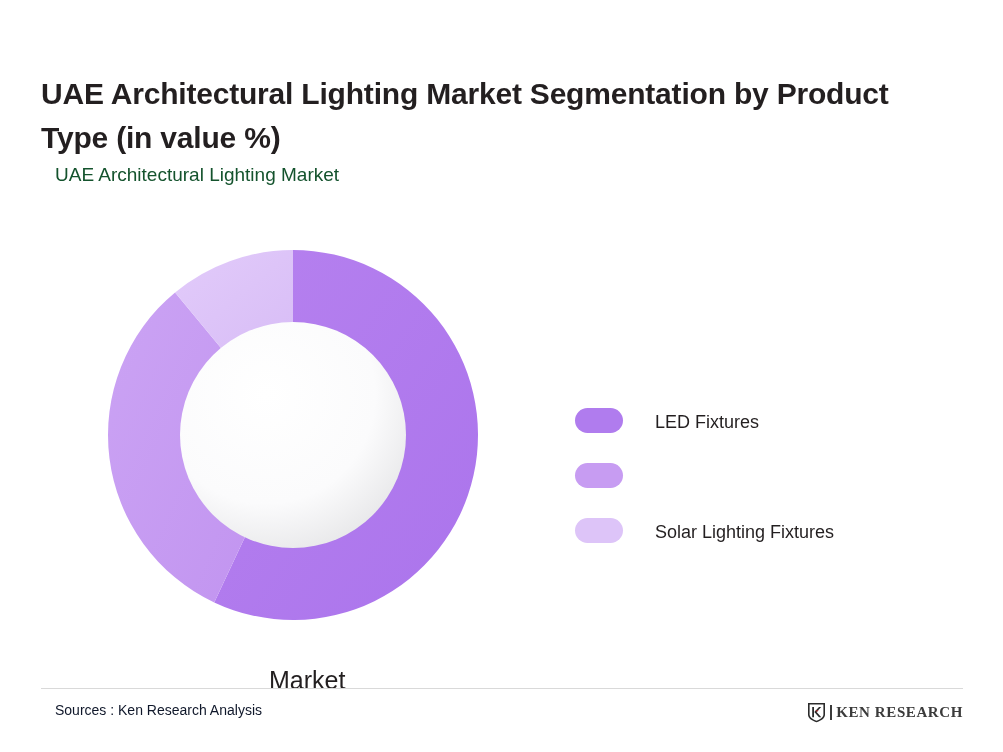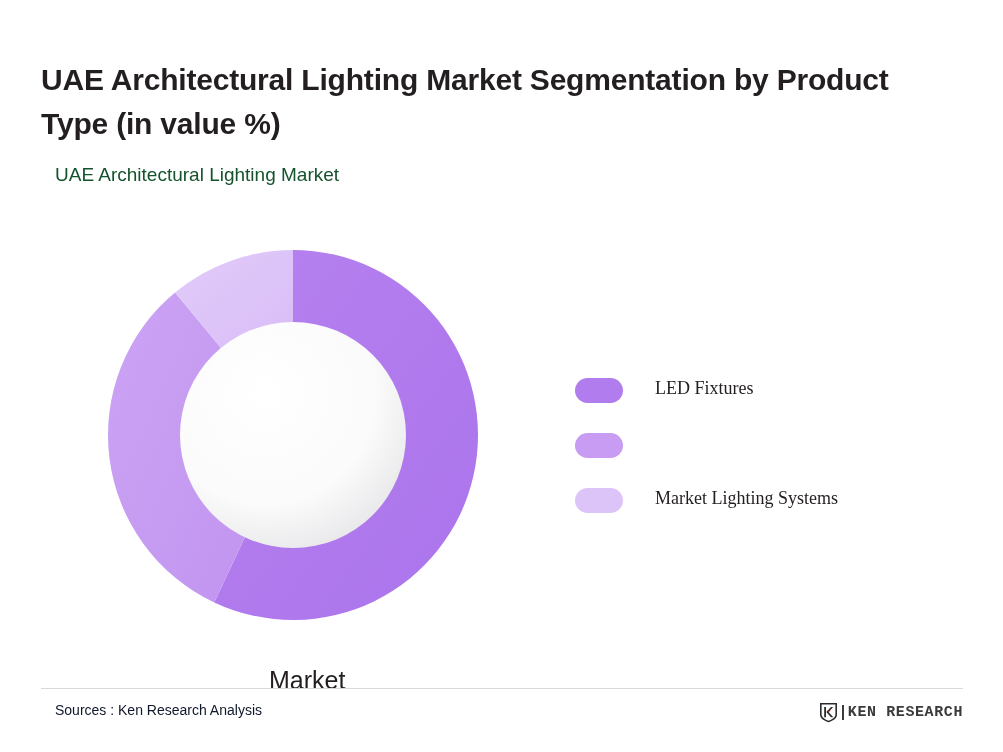--- a/index.html
+++ b/index.html
@@ -17,21 +17,21 @@
   }
   .slide {
     position: absolute;
     inset: 0;
     background: #ffffff;
   }
   
   .title {
     position: absolute;
     left: 41px;
-    top: 38px;
+    top: 52px;
     width: 860px;
     font-size: 30px;
     line-height: 1.45;
     font-weight: bold;
     color: #231f20;
     letter-spacing: -0.2px;
   }
   
   .subtitles {
     position: absolute;
@@ -70,23 +70,22 @@
   }
   
   .legend {
     position: absolute;
     left: 575px;
     top: 378px;
     width: 380px;
   }
   .legend-item {
     display: flex;
-    align-items: flex-start;
+    align-items: flex-end;
     height: 55px;
-    font-family: Liberation Serif, serif;
   }
   .legend-swatch {
     width: 48px;
     height: 25px;
     border-radius: 13px;
     flex: 0 0 auto;
   }
   .legend-label {
     margin-left: 32px;
     font-size: 18px;
@@ -126,21 +125,21 @@
     width: 2px;
     height: 15px;
     background: #3b3b3b;
     margin: 0 4px 0 4px;
   }
   .brand-text {
     font-size: 15px;
     font-weight: bold;
     letter-spacing: 0.6px;
     color: #3b3b3b;
-    font-family: Liberation Mono, monospace;
+    font-family: Liberation Serif, serif;
   }
 </style>
 </head>
 <body>
 
 <div class="slide">
 
   <h1 class="title">UAE Architectural Lighting Market Segmentation by Product Type (in value %)</h1>
 
   <div class="subtitles">
@@ -183,21 +182,21 @@
   <div class="legend">
     <div class="legend-item">
       <span class="legend-swatch" style="background: rgb(176, 124, 238);"></span>
       <span class="legend-label">LED Fixtures</span>
     </div>
     <div class="legend-item">
       <span class="legend-swatch" style="background: rgb(199, 156, 242);"></span>
     </div>
     <div class="legend-item">
       <span class="legend-swatch" style="background: rgb(221, 196, 248);"></span>
-      <span class="legend-label">Market Lighting Systems</span>
+      <span class="legend-label">Solar Lighting Fixtures</span>
     </div>
   </div>
 
   <div class="footer-rule"></div>
   <div class="footer-source">Sources : Ken Research Analysis</div>
 
   <div class="brand">
     <svg class="brand-mark" viewBox="0 0 19 21">
       <path d="M1 1 H18 V12.5 C18 16.5 13.5 19 9.5 20.3 C5.5 19 1 16.5 1 12.5 Z" fill="#2b2b2b"></path>
       <path d="M2.6 2.6 H16.4 V12.3 C16.4 15.6 12.8 17.7 9.5 18.8 C6.2 17.7 2.6 15.6 2.6 12.3 Z" fill="#ffffff"></path>

